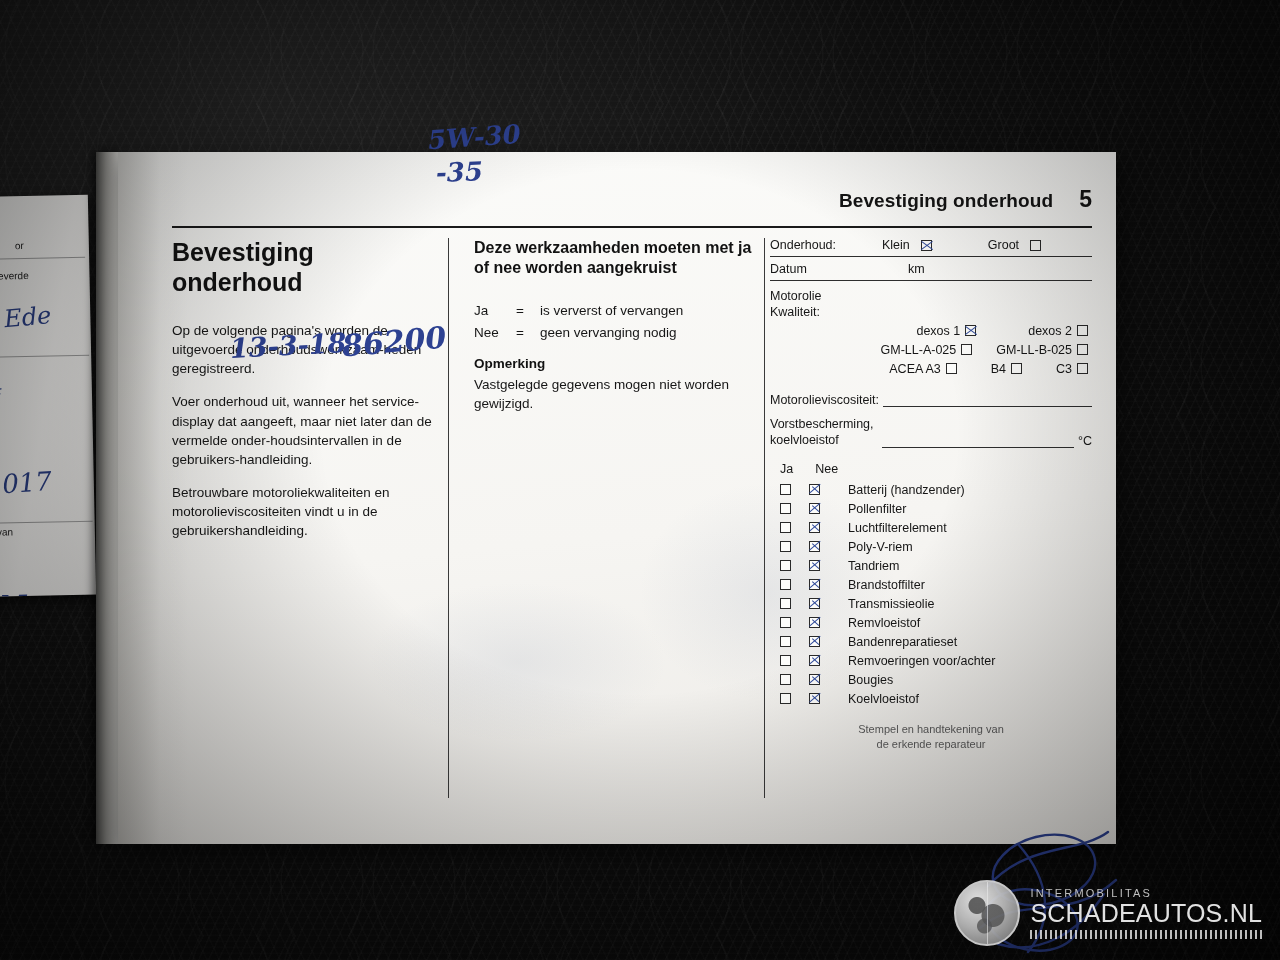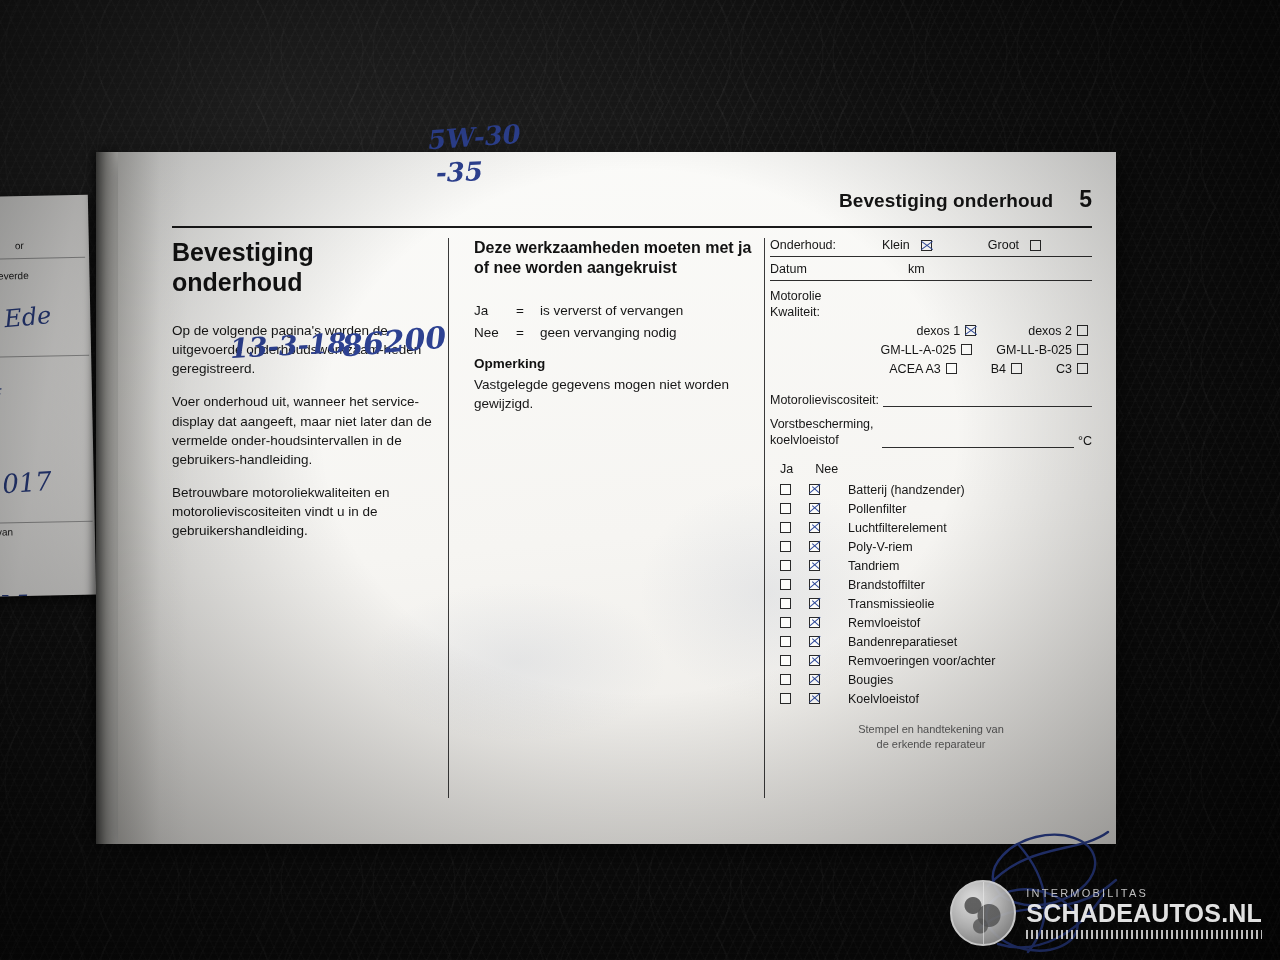--- a/index.html
+++ b/index.html
@@ -377,21 +377,21 @@
   }
   #wm .globe::after {
     content: "";
     position: absolute;
     left: 50%; top: 0; bottom: 0;
     width: 1px;
     background: rgba(255,255,255,0.6);
   }
   #wm .wtxt { color: #e9e9e9; }
   #wm .wtop { font-size: 11px; letter-spacing: 2.2px; color: #cfcfcf; }
-  #wm .wmain { font-size: 25px; font-weight: bold; letter-spacing: 0.2px; color: #f4f4f4; }
+  #wm .wmain { font-size: 25px; font-weight: normal; letter-spacing: 0.2px; color: #f4f4f4; }
   #wm .wbars {
     margin-top: 2px;
     height: 9px;
     background: repeating-linear-gradient(90deg, rgba(240,240,240,0.85) 0 2px, rgba(0,0,0,0) 2px 5px);
   }
 </style>
 </head>
 <body>
 
 <div id="scene">

